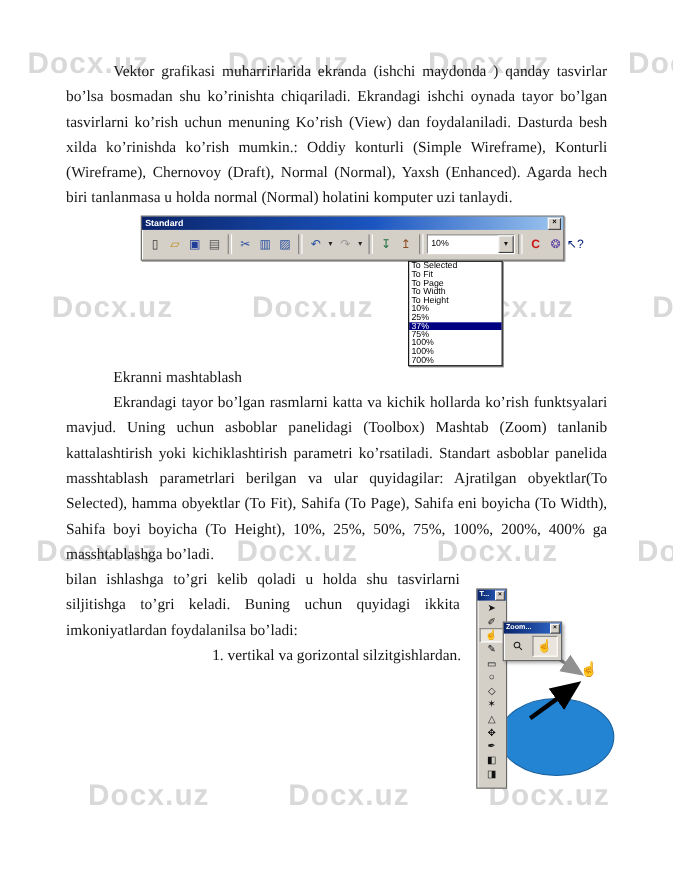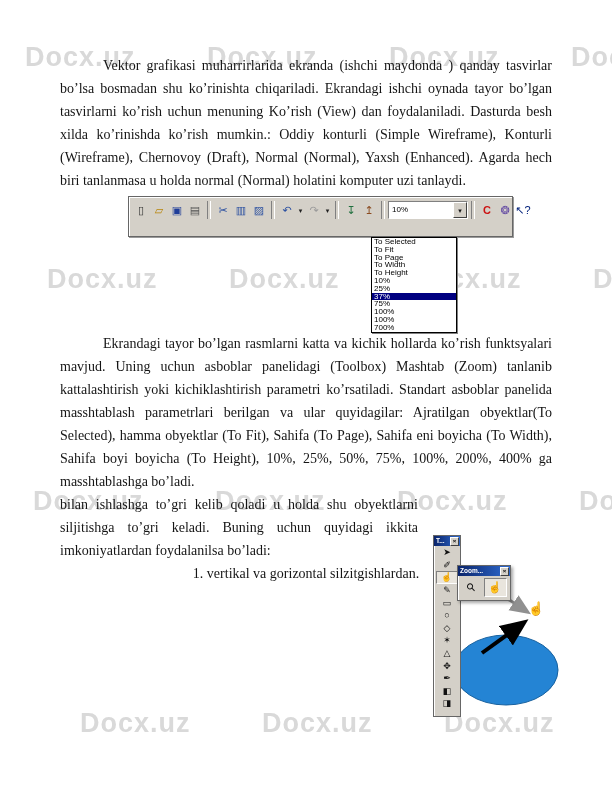--- a/index.html
+++ b/index.html
@@ -85,20 +85,24 @@
     <span class="watermark" style="left: 262px; top: 708px; color: rgb(217, 217, 217);">Docx.uz</span>
     <span class="watermark" style="left: 444px; top: 708px; color: rgb(217, 217, 217);">Docx.uz</span>
   </div>
 
 <div class="content">
 
   <p class="body-par">Vektor grafikasi muharrirlarida ekranda (ishchi maydonda ) qanday tasvirlar bo’lsa bosmadan shu ko’rinishta chiqariladi. Ekrandagi ishchi oynada tayor bo’lgan tasvirlarni ko’rish uchun menuning Ko’rish (View) dan foydalaniladi. Dasturda besh xilda ko’rinishda ko’rish mumkin.: Oddiy konturli (Simple Wireframe), Konturli (Wireframe), Chernovoy (Draft), Normal (Normal), Yaxsh (Enhanced). Agarda hech biri tanlanmasa u holda normal (Normal) holatini komputer uzi tanlaydi.</p>
 
   <div class="fig1">
     <div class="tb-window">
+      <div class="win-title">
+        <span>Standard</span>
+        <span class="win-close">×</span>
+      </div>
       <div class="tb-row" id="tb-row">
           <div class="tb-btn" style="color: rgb(51, 51, 51);">▯</div>
           <div class="tb-btn" style="color: rgb(184, 134, 11);">▱</div>
           <div class="tb-btn" style="color: rgb(31, 61, 153);">▣</div>
           <div class="tb-btn" style="color: rgb(85, 85, 85);">▤</div>
           <div class="tb-sep"></div>
           <div class="tb-btn" style="color: rgb(42, 79, 160);">✂</div>
           <div class="tb-btn" style="color: rgb(42, 79, 160);">▥</div>
           <div class="tb-btn" style="color: rgb(42, 79, 160);">▨</div>
           <div class="tb-sep"></div>
@@ -129,24 +133,25 @@
         <div class="dd-item">10%</div>
         <div class="dd-item">25%</div>
         <div class="dd-item selected">37%</div>
         <div class="dd-item">75%</div>
         <div class="dd-item">100%</div>
         <div class="dd-item">100%</div>
         <div class="dd-item">700%</div>
       </div>
   </div>
 
+  <p class="body-par">Ekranni mashtablash</p>
 
   <p class="body-par">Ekrandagi tayor bo’lgan rasmlarni katta va kichik hollarda ko’rish funktsyalari mavjud. Uning uchun asboblar panelidagi (Toolbox) Mashtab (Zoom) tanlanib kattalashtirish yoki kichiklashtirish parametri ko’rsatiladi. Standart asboblar panelida masshtablash parametrlari berilgan va ular quyidagilar: Ajratilgan obyektlar(To Selected), hamma obyektlar (To Fit), Sahifa (To Page), Sahifa eni boyicha (To Width), Sahifa boyi boyicha (To Height), 10%, 25%, 50%, 75%, 100%, 200%, 400% ga masshtablashga bo’ladi.</p>
 
-  <p class="no-indent p3-rest">bilan ishlashga to’gri kelib qoladi u holda shu obyektlarni siljitishga to’gri keladi. Buning uchun quyidagi ikkita imkoniyatlardan foydalanilsa bo’ladi:</p>
+  <p class="no-indent p3-rest">bilan ishlashga to’gri kelib qoladi u holda shu tasvirlarni siljitishga to’gri keladi. Buning uchun quyidagi ikkita imkoniyatlardan foydalanilsa bo’ladi:</p>
 
   <p class="no-indent list-line">1. vertikal va gorizontal silzitgishlardan.</p>
 
 </div>
 
 <div class="fig2">
   <svg class="overlay" width="150" height="196" viewBox="0 0 150 196">
     <defs>
       <marker id="ah-gray" markerWidth="8" markerHeight="8" refX="5" refY="3" orient="auto">
         <path d="M0,0 L7,3 L0,6 Z" fill="#909090"></path>

